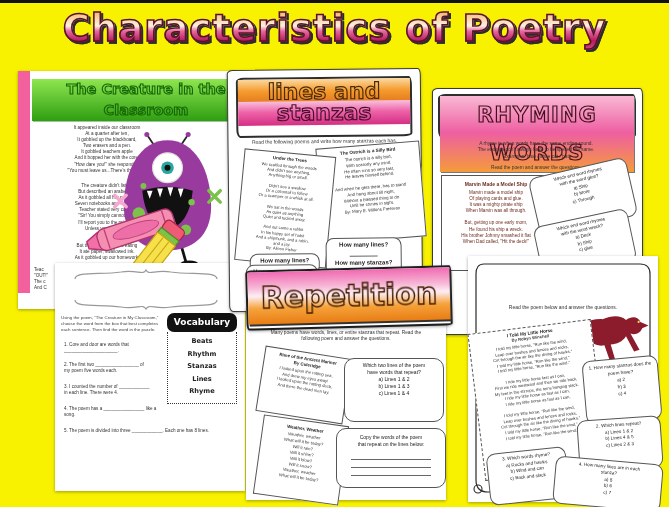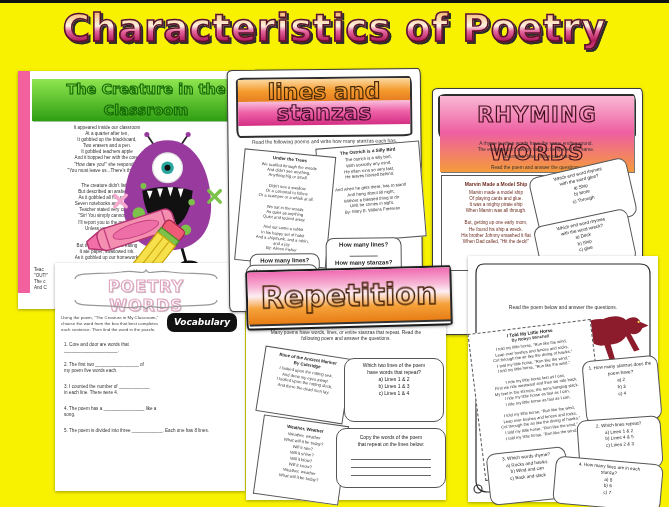--- a/index.html
+++ b/index.html
@@ -46,21 +46,21 @@
 
   .pw-title{font-family:"DejaVu Sans",sans-serif;font-weight:bold;font-size:16px;letter-spacing:1px;
     color:#fff;-webkit-text-stroke:1.2px #dfa6c0;text-shadow:1px 1px 1px #bbb;text-transform:uppercase;}
 
   .tiny{font-size:4.6px;line-height:6.1px;color:#333;}
   .poemcard{position:absolute;background:#fff;border:1px solid #555;padding:3px 2px;}
   .qcard{position:absolute;background:#fff;border:1.2px solid #555;border-radius:9px;
          padding:3px 2px;text-align:center;}
   .blank-line{border-bottom:1px solid #666;height:6px;width:76%;margin:0 auto;}
   .vocab-head{background:#111;color:#fff;border-radius:7px;text-align:center;
-      font-size:9px;font-weight:bold;line-height:19px;font-family:"DejaVu Sans",sans-serif;font-style:italic;}
+      font-size:9px;font-weight:bold;line-height:19px;font-family:"DejaVu Sans",sans-serif;}
   .vocab-body{border:1.2px dotted #333;border-top:none;text-align:center;
       font-size:6.6px;font-weight:bold;line-height:12.6px;color:#222;padding-top:3px;
       font-family:"DejaVu Sans",sans-serif;}
   .wordsearch{border:1px solid #888;outline:1px solid #ccc;outline-offset:1px;
       font-family:"DejaVu Sans Mono",monospace;font-weight:bold;font-size:6.8px;
       line-height:9.2px;letter-spacing:1.2px;text-align:center;color:#222;padding-top:2px;}
   .banner{position:absolute;background:#fff;border:2px solid #2e2e2e;
       border-radius:8px 3px 9px 4px / 4px 9px 3px 8px;text-align:center;}
   .maroon{color:#6e2c20;}
 </style>
@@ -148,40 +148,44 @@
     <line x1="18.5" y1="20" x2="18.5" y2="75" stroke="#c9a50a" stroke-width="1"></line>
     <polygon points="4,75 26,75 15,96" fill="#f3c98b" stroke="#b98b43" stroke-width="1.2"></polygon>
     <polygon points="12,90 18,90 15,96" fill="#5a4a3a"></polygon>
   </svg>
 </div>
 
 <div class="paper" style="left:55px;top:263px;width:190px;height:228px;">
   <svg class="abs" style="left:18px;top:5px;" width="146" height="12" viewBox="0 0 146 12">
     <path d="M2,11 C2,3 28,7 48,4 C64,1 70,8 73,2 C76,8 82,1 98,4 C118,7 144,3 144,11" fill="none" stroke="#999" stroke-width="1.2"></path>
   </svg>
-  <div class="abs ctr pw-title" style="left:15px;top:14px;width:152px;">Poetry Words</div>
   <svg class="abs" style="left:18px;top:36px;" width="146" height="12" viewBox="0 0 146 12">
     <path d="M2,1 C2,9 28,5 48,8 C64,11 70,4 73,10 C76,4 82,11 98,8 C118,5 144,9 144,1" fill="none" stroke="#999" stroke-width="1.2"></path>
   </svg>
   <div class="abs pre" style="left:6px;top:52px;width:122px;font-size:4.4px;line-height:5.9px;color:#444;">Using the poem, "The Creature in My Classroom,"
 choose the word from the box that best completes
 each sentence. Then find the word in the puzzle.</div>
 
   <div class="abs tiny pre" style="left:9px;top:79px;width:112px;">1.  Core and door are words that
 _____________________.</div>
   <div class="abs tiny pre" style="left:9px;top:99px;width:112px;">2.  The first two _________________ of
 my poem five words each.</div>
   <div class="abs tiny pre" style="left:9px;top:121px;width:112px;">3.  I counted the number of ____________
 in each line. There were 4.</div>
   <div class="abs tiny pre" style="left:9px;top:143px;width:112px;">4.  The poem has a ________________ like a
 song.</div>
   <div class="abs tiny pre" style="left:9px;top:165px;width:180px;">5.  The poem is divided into three ____________.  Each one has 8 lines.</div>
 
   <div class="abs" style="left:112px;top:50px;width:70px;">
     <div class="vocab-head">Vocabulary</div>
+    <div class="vocab-body pre" style="height:68px;">Beats
+Rhythm
+Stanzas
+Lines
+Rhyme</div>
   </div>
 
 </div>
 
 <div class="paper hand-border" style="left:228px;top:69px;width:192px;height:240px;transform:rotate(-0.6deg);">
   <div class="banner" style="left:8px;top:7px;width:172px;height:56px;">
     <div class="bubble ls-word-orange" style="font-size:22px;line-height:26px;">lines and</div>
     <div class="bubble ls-word-pink" style="font-size:22px;line-height:24px;margin-top:-4px;">stanzas</div>
   </div>
   <div class="abs ctr" style="left:4px;top:68px;width:184px;font-size:5px;color:#333;">Read the following poems and write how many stanzas each has.</div>

